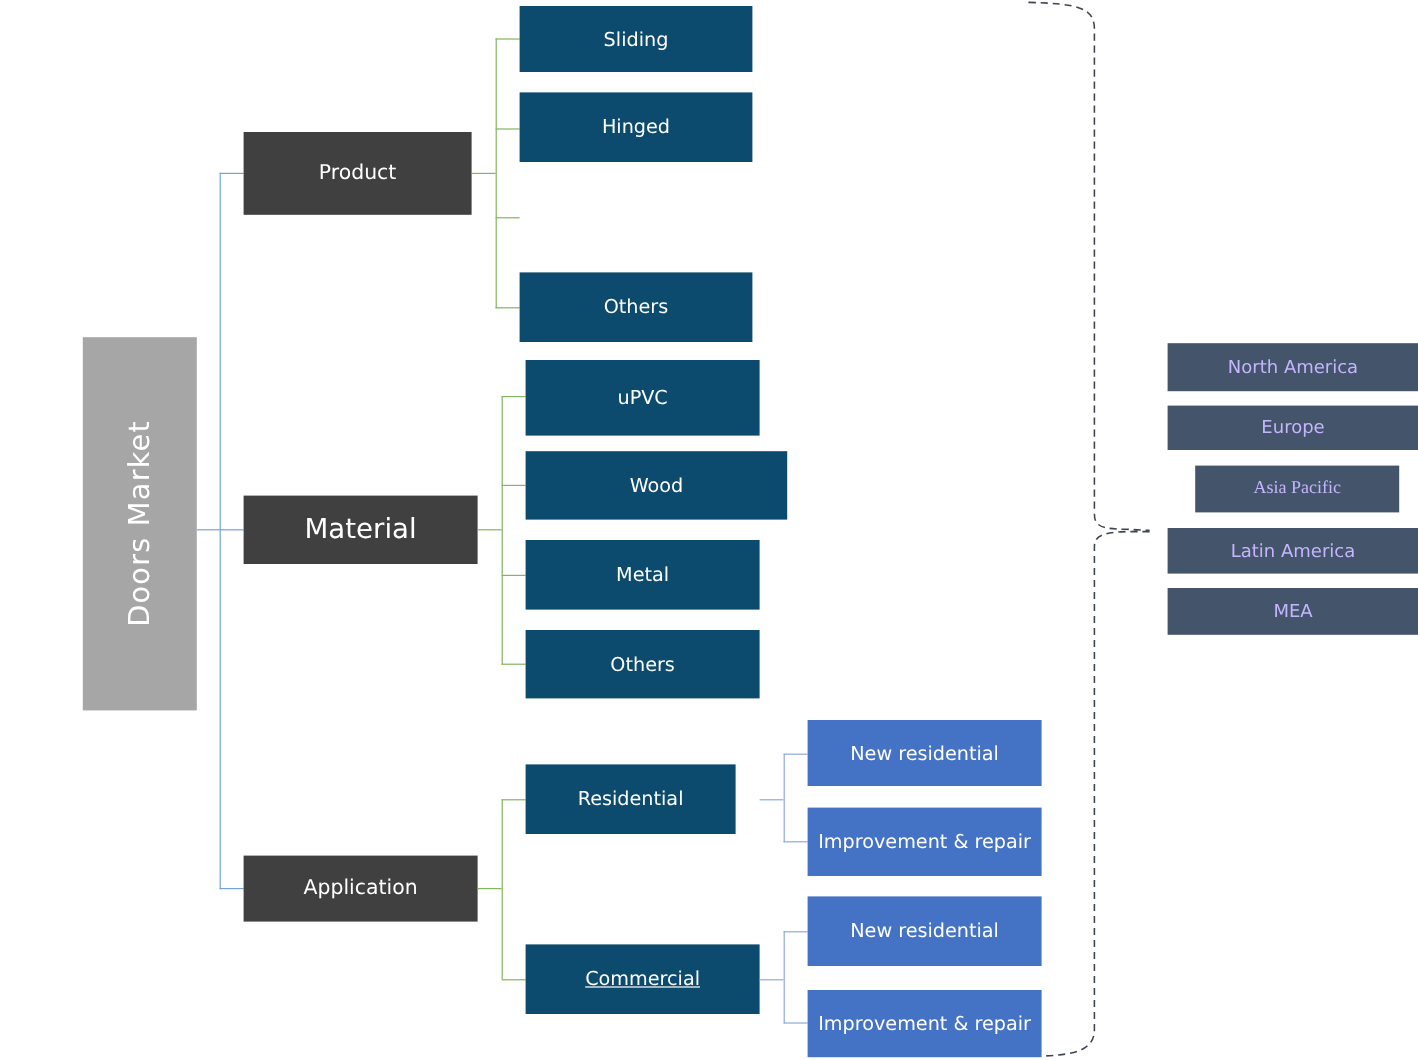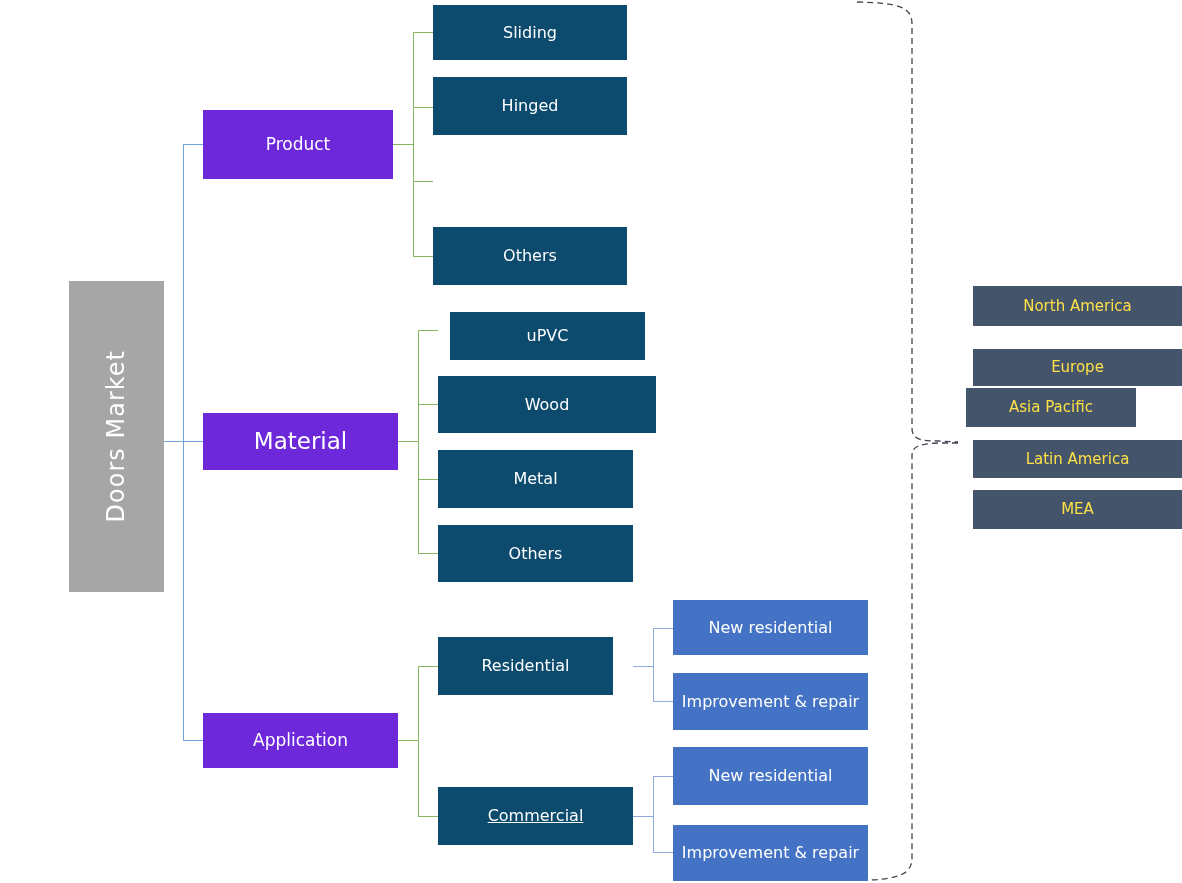--- a/index.html
+++ b/index.html
@@ -11,24 +11,24 @@
     overflow:hidden;
   }
   .box{
     position:absolute;
     display:flex;align-items:center;justify-content:center;
     color:#ffffff;
     font-size:16px;
     text-align:center;
     line-height:1.1;
   }
-  .l1{background:#6d28d9;}
+  .l1{background:#404040;}
   .green{background:#0c4a6e;}
   .blue2{background:#4472c4;}
-  .region{background:#44546a;font-size:15px;color:#fde047;}
+  .region{background:#44546a;font-size:15px;color:#c4b5fd;}
   .root{background:#a6a6a6;}
   .root .vtext{
     transform:rotate(-90deg);
     white-space:nowrap;
     font-size:24px;
     color:#ffffff;
     letter-spacing:1px;
   }
   .line{position:absolute;}
   .h{height:1px;}
@@ -79,21 +79,21 @@
     <span>Others</span>
   </div>
 
   <div class="line h lngreen" style="left:398px;top:441px;width:20px;"></div>
   <div class="line v lngreen" style="left:418px;top:330px;height:224px;"></div>
   <div class="line h lngreen" style="left:418px;top:330px;width:20px;"></div>
   <div class="line h lngreen" style="left:418px;top:404px;width:20px;"></div>
   <div class="line h lngreen" style="left:418px;top:479px;width:20px;"></div>
   <div class="line h lngreen" style="left:418px;top:553px;width:20px;"></div>
 
-  <div class="box green" style="left:438px;top:312px;width:195px;height:48px;margin-left:12px;">
+  <div class="box green" style="left:438px;top:300px;width:195px;height:63px;">
     <span>uPVC</span>
   </div>
   <div class="box green" style="left:438px;top:376px;width:218px;height:57px;">
     <span>Wood</span>
   </div>
   <div class="box green" style="left:438px;top:450px;width:195px;height:58px;">
     <span>Metal</span>
   </div>
   <div class="box green" style="left:438px;top:525px;width:195px;height:57px;">
     <span>Others</span>
@@ -136,24 +136,24 @@
   </div>
 
   <svg class="brace" width="1182" height="883" viewBox="0 0 1182 883">
     <path d="M 857 2 C 897 3 912 6 912 24 L 912 428 C 912 438 917 441 938 441 L 958 442
              M 958 443 L 938 443 C 917 444 912 447 912 456 L 912 858 C 912 874 898 879 869 880" fill="none" stroke="#3f4550" stroke-width="1.3" stroke-dasharray="6 4"></path>
   </svg>
 
   <div class="box region" style="left:973px;top:286px;width:209px;height:40px;">
     <span>North America</span>
   </div>
-  <div class="box region" style="left:973px;top:338px;width:209px;height:37px;margin-top:11px;">
+  <div class="box region" style="left:973px;top:338px;width:209px;height:37px;">
     <span>Europe</span>
   </div>
-  <div class="box region" style="left:966px;top:388px;width:170px;height:39px;">
+  <div class="box region" style="left:996px;top:388px;width:170px;height:39px;font-family:Liberation Serif, serif;">
     <span>Asia Pacific</span>
   </div>
   <div class="box region" style="left:973px;top:440px;width:209px;height:38px;">
     <span>Latin America</span>
   </div>
   <div class="box region" style="left:973px;top:490px;width:209px;height:39px;">
     <span>MEA</span>
   </div>
 
 </div>

